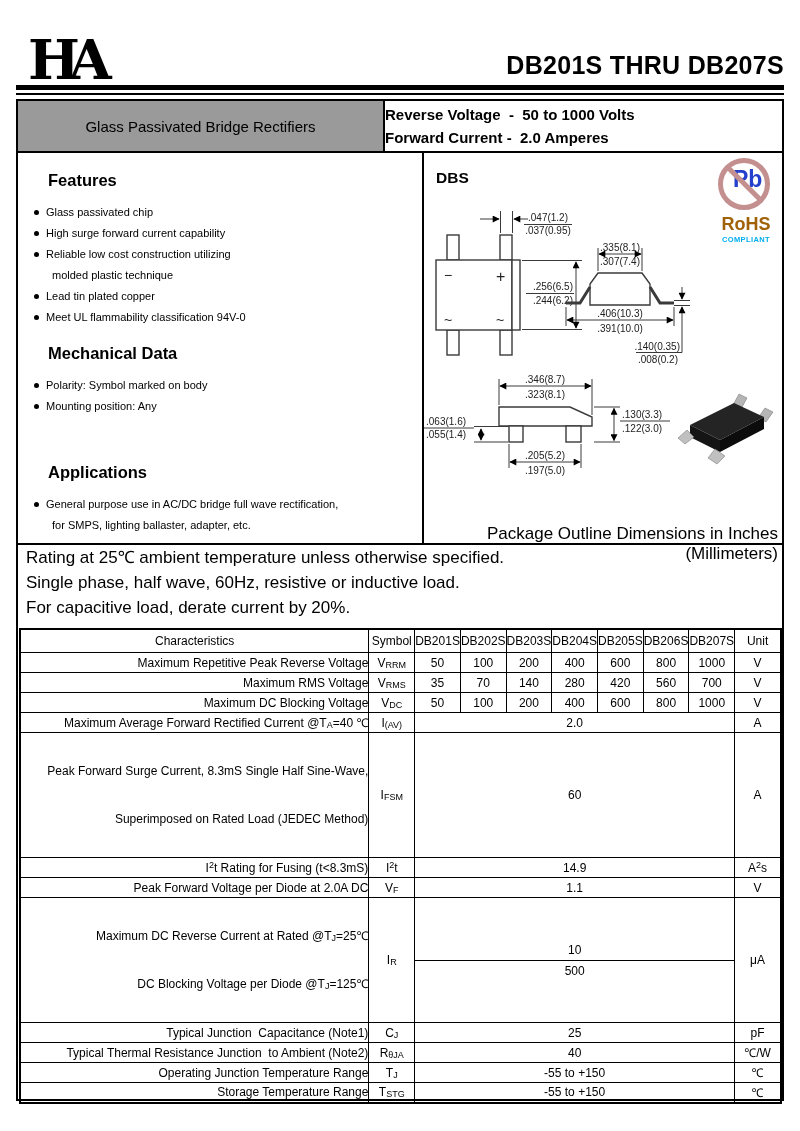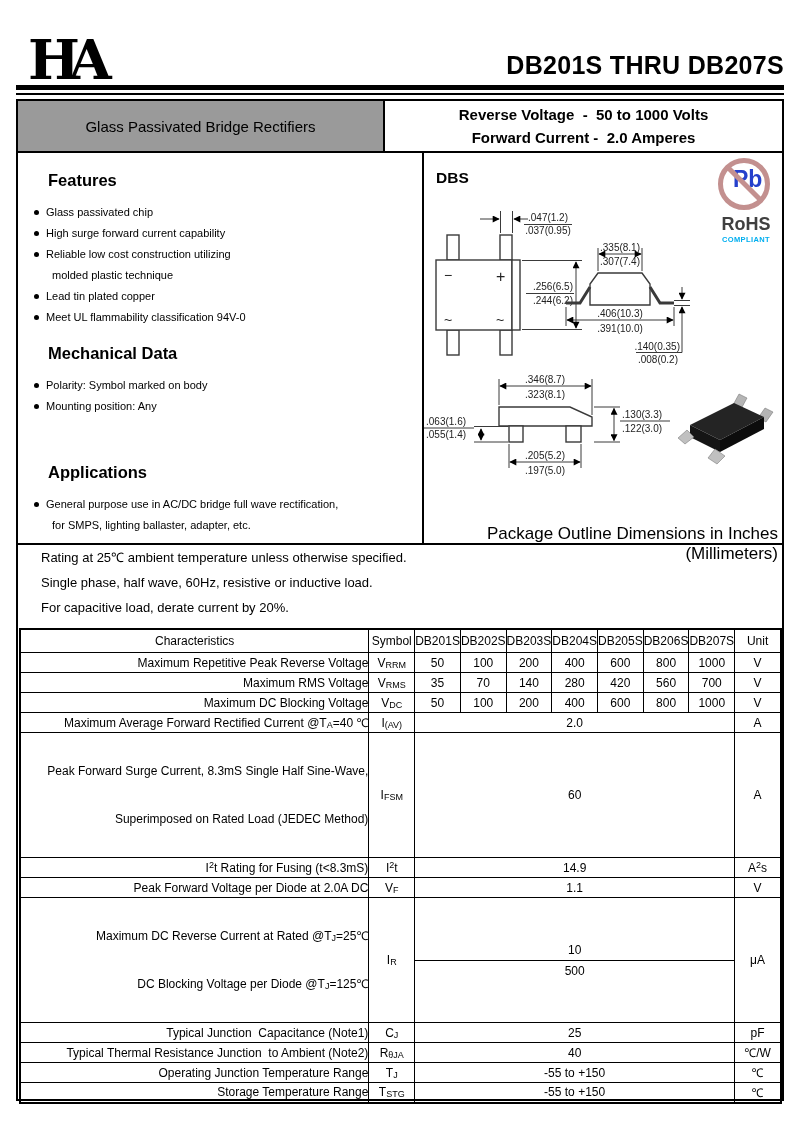--- a/index.html
+++ b/index.html
@@ -10,21 +10,21 @@
         font-weight:bold;font-size:55px;line-height:1;letter-spacing:-0.2em;padding-right:10px}
   .doc-title{position:absolute;right:16px;top:51px;font-size:25px;font-weight:bold;letter-spacing:0.3px}
   .rule{position:absolute;left:16px;width:768px;background:#000}
   .rule-thick{top:85px;height:5px}
   .rule-thin{top:93px;height:2px}
 
   .spec-box{position:absolute;left:16px;top:99px;width:768px;height:54px;border:2px solid #000;
             box-sizing:border-box;display:flex}
   .spec-left{width:367px;box-sizing:border-box;border-right:2px solid #000;background:#9a9a9a;
              display:flex;align-items:center;justify-content:center;font-weight:normal;font-size:15px}
-  .spec-right{flex:1;display:flex;flex-direction:column;justify-content:space-evenly;align-items:center;
+  .spec-right{flex:1;display:flex;flex-direction:column;justify-content:space-evenly;
               font-weight:bold;font-size:15px;white-space:pre-wrap}
 
   .main-box{position:absolute;left:16px;top:151px;width:768px;height:394px;border:2px solid #000;
             box-sizing:border-box;display:flex}
   .main-left{width:406px;box-sizing:border-box;border-right:2px solid #000;padding:10px 0 0 14px}
   .main-left h3{font-size:16.5px;margin:8px 0 12px 16px}
   .main-left h3.mech{margin-top:16px}
   .main-left h3.apps{margin-top:46px}
   .li{position:relative;padding-left:14px;font-size:11px;line-height:21px;white-space:pre-wrap}
   .li .dot{position:absolute;left:2px;top:8px;width:5px;height:5px;border-radius:50%;background:#000}
@@ -32,29 +32,29 @@
 
   .main-right{flex:1;position:relative}
   .dbs-label{position:absolute;left:12px;top:16px;font-weight:bold;font-size:15.5px}
   svg.outline{position:absolute;left:0;top:0}
   .pb-badge{position:absolute;left:294px;top:5px;width:52px;height:52px;box-sizing:border-box;
             border:5px solid #c3908f;border-radius:50%}
   .pb-badge .slash{position:absolute;left:-1px;top:18px;width:44px;height:5px;background:#c3908f;
                    transform:rotate(45deg)}
   .pb-badge .pb-text{position:absolute;left:10px;top:3px;font-size:23px;font-weight:bold;color:#2540cc}
   .rohs{position:absolute;left:292px;top:61px;width:60px;text-align:center;font-size:18px;
-        font-weight:bold;color:#404040}
+        font-weight:bold;color:#a16207}
   .compliant{position:absolute;left:292px;top:82px;width:60px;text-align:center;font-size:7.5px;
              font-weight:bold;color:#00aeef;letter-spacing:0.4px}
   .caption{position:absolute;left:14px;right:4px;top:371px;text-align:right;font-size:17px}
 
   .ratings-box{position:absolute;left:16px;top:543px;width:768px;height:558px;border:2px solid #000;
                box-sizing:border-box}
   .ratings-box h2{font-size:17.5px;margin:6px 0 5px 8px}
-  .cond{font-size:13px;line-height:25px;padding-left:23px}
+  .cond{font-size:17px;line-height:25px;padding-left:8px}
 
   table.ratings{border-collapse:collapse;table-layout:fixed;margin:8px 0 0 1px;border:2px solid #000}
   table.ratings th,table.ratings td{border:1px solid #000;font-size:12px;padding:0;overflow:hidden}
   table.ratings th{font-weight:normal;height:22px}
   table.ratings tr{height:20px}
   tr.tall{height:42px}
   td.c{text-align:right;padding-left:5px;white-space:pre-wrap}
   td.c div{line-height:20px;white-space:pre-wrap}
   td.s,td.v,td.u{text-align:center}
   td.split{padding:0}

